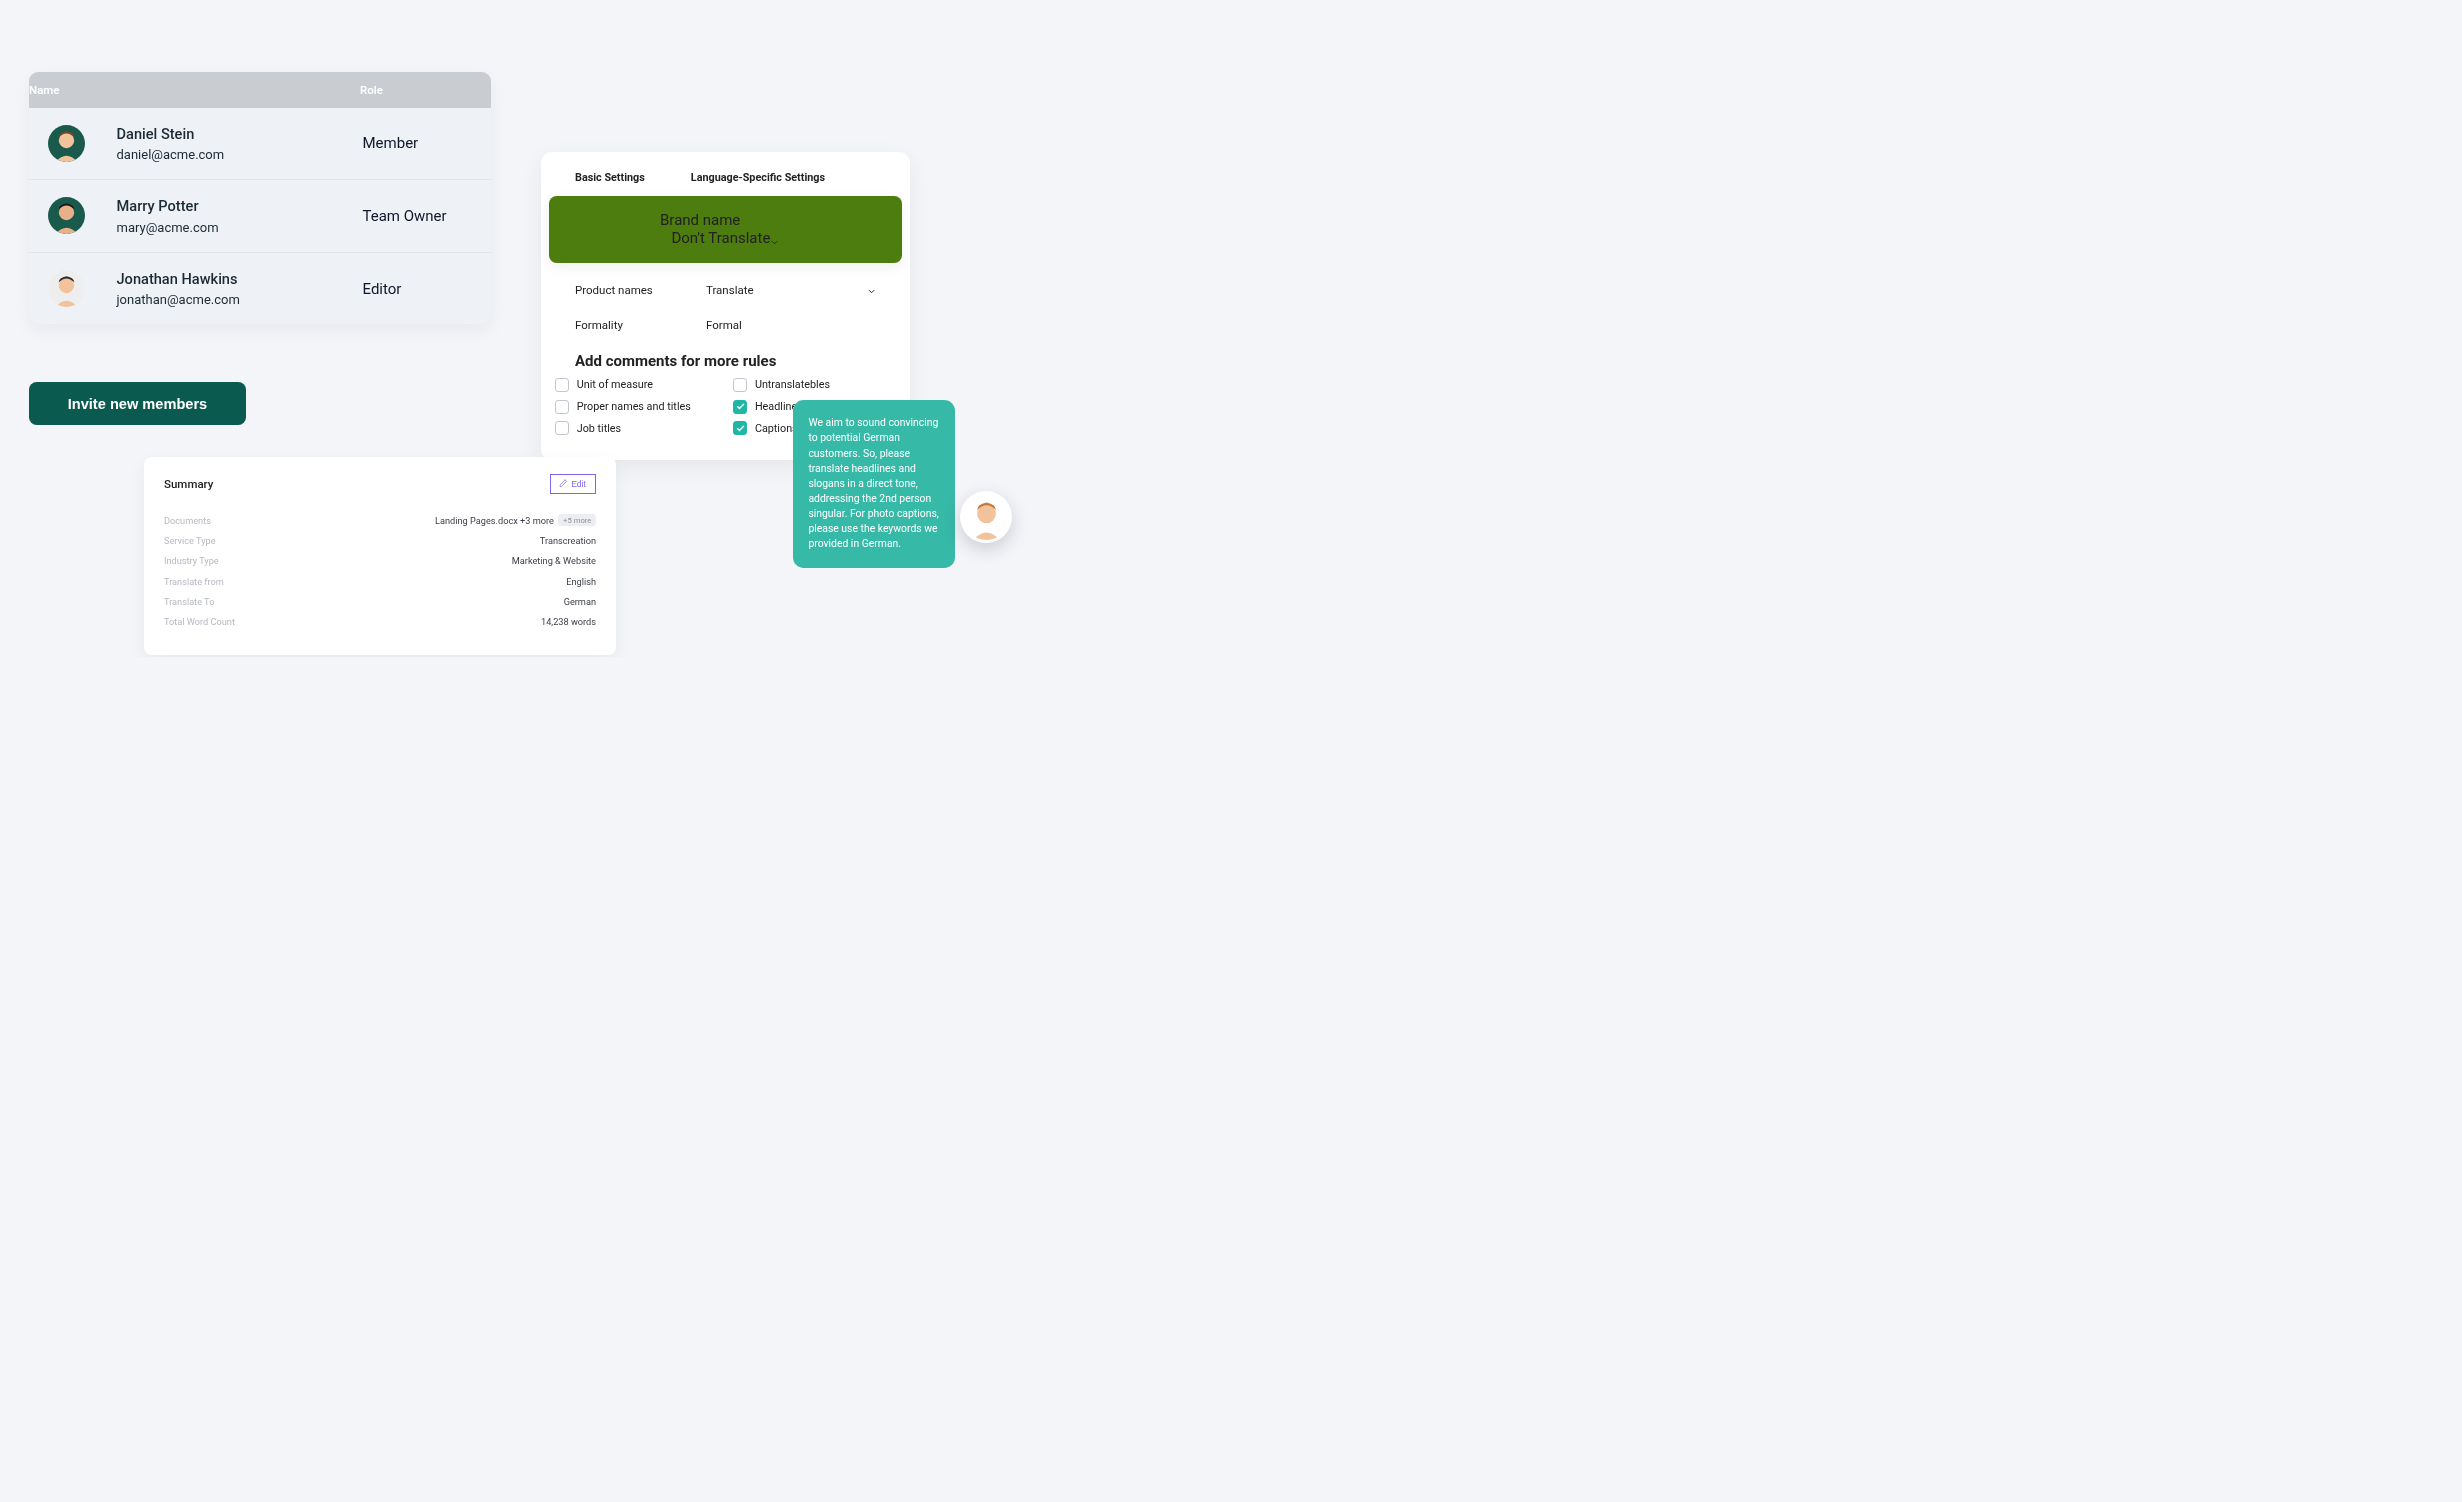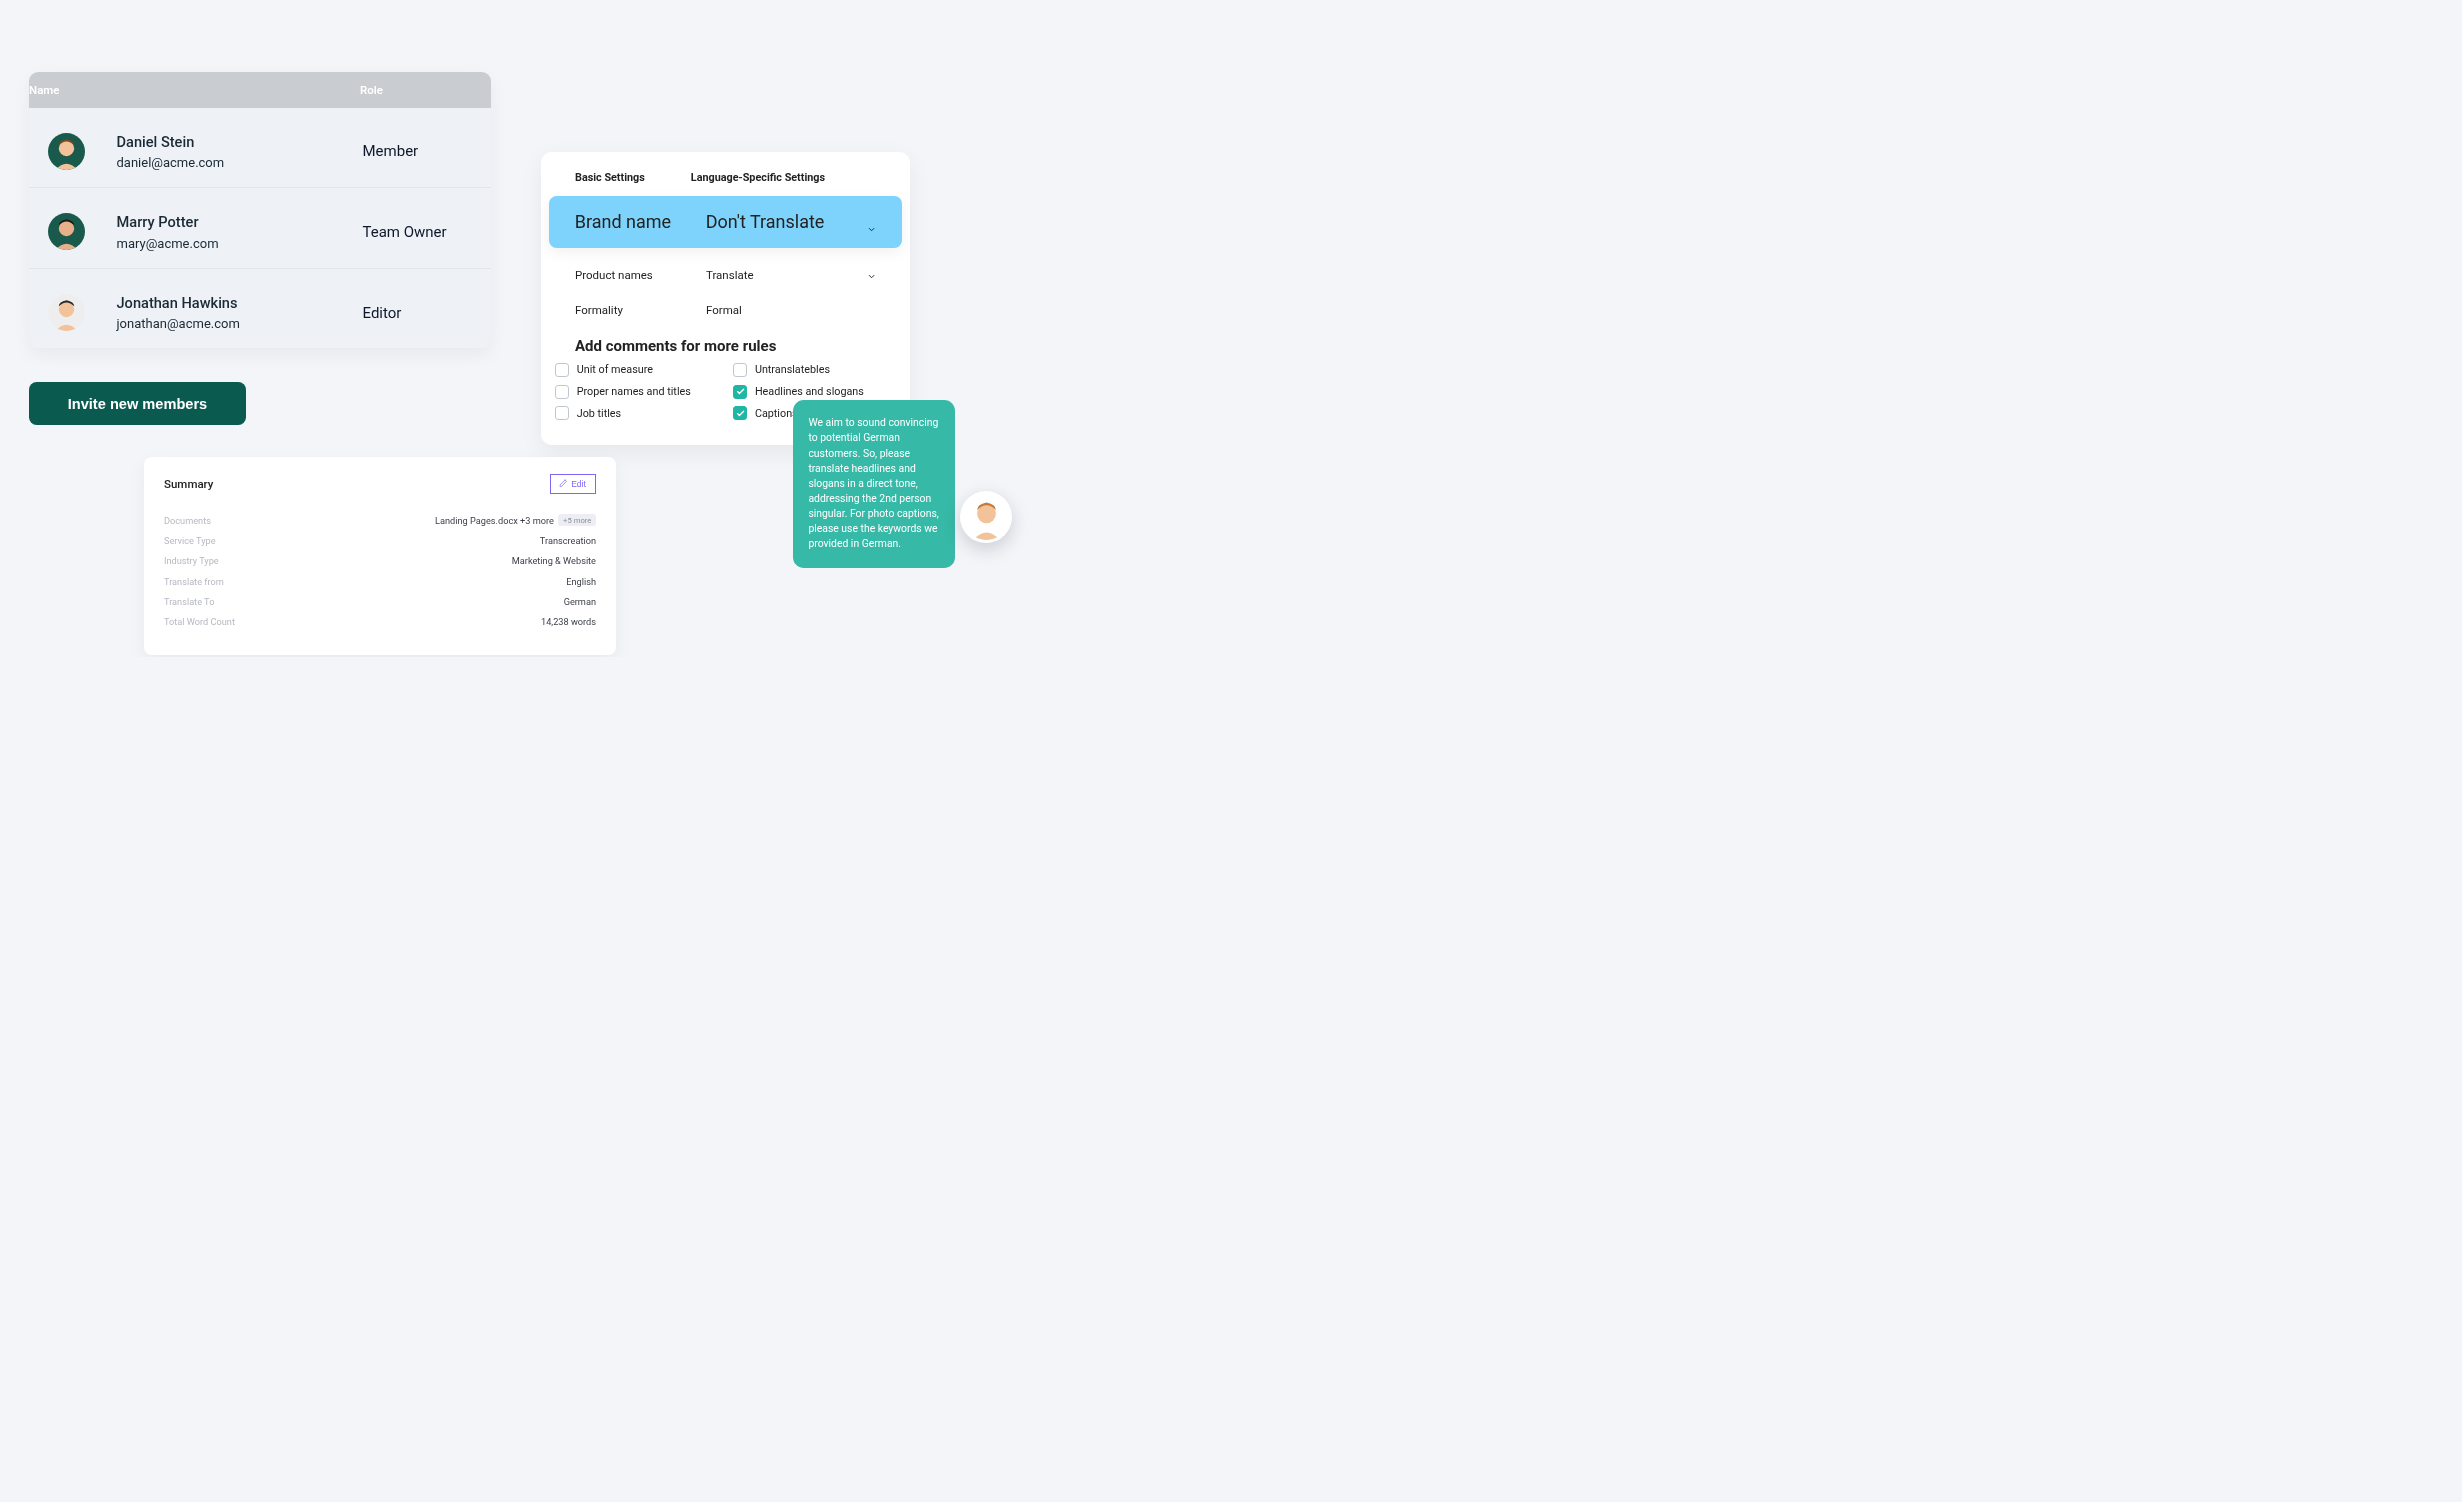--- a/index.html
+++ b/index.html
@@ -31,21 +31,20 @@
     font-size: 11.5px;
     padding: 10.8px 0;
   }
   .team-header .col-name  { flex: 0 0 331px; }
   .team-header .col-role  { flex: 1; }
   .team-row {
     display: flex;
     align-items: center;
     padding: 17px 0;
     border-bottom: 0.8px solid #e1e5ea;
-    margin-top: 8px;
   }
   .team-row:last-child { border-bottom: none; }
   .avatar {
     width: 37px;
     height: 37px;
     border-radius: 50%;
     margin-left: 18.5px;
     margin-right: 32px;
     flex: 0 0 37px;
     position: relative;
@@ -94,26 +93,27 @@
   .setting-row {
     display: flex;
     align-items: center;
     padding: 10.8px 34px;
     font-size: 11.5px;
     color: #222;
   }
   .setting-row .setting-label { width: 131px; }
   .setting-row .setting-value { flex: 1; display: flex; align-items: center; justify-content: space-between; }
   .setting-row.featured {
-    background: #7dd3fc;
+    background: #4d7c0f;
     box-shadow: 0 4.6px 14px rgba(0,0,0,0.06);
     border-radius: 7.7px;
     margin: 0 7.7px 9.2px;
     padding: 15.4px 26px;
-    font-size: 18px;
+    font-size: 15px;
+    flex-direction: column;
   }
   .chevron {
     width: 9.2px; height: 9.2px; display: inline-block;
   }
   .chevron svg { width: 100%; height: 100%; }
   .comments-title {
     padding: 9.2px 34px 7.7px;
     font-size: 15px;
     font-weight: 700;
     color: #222;

